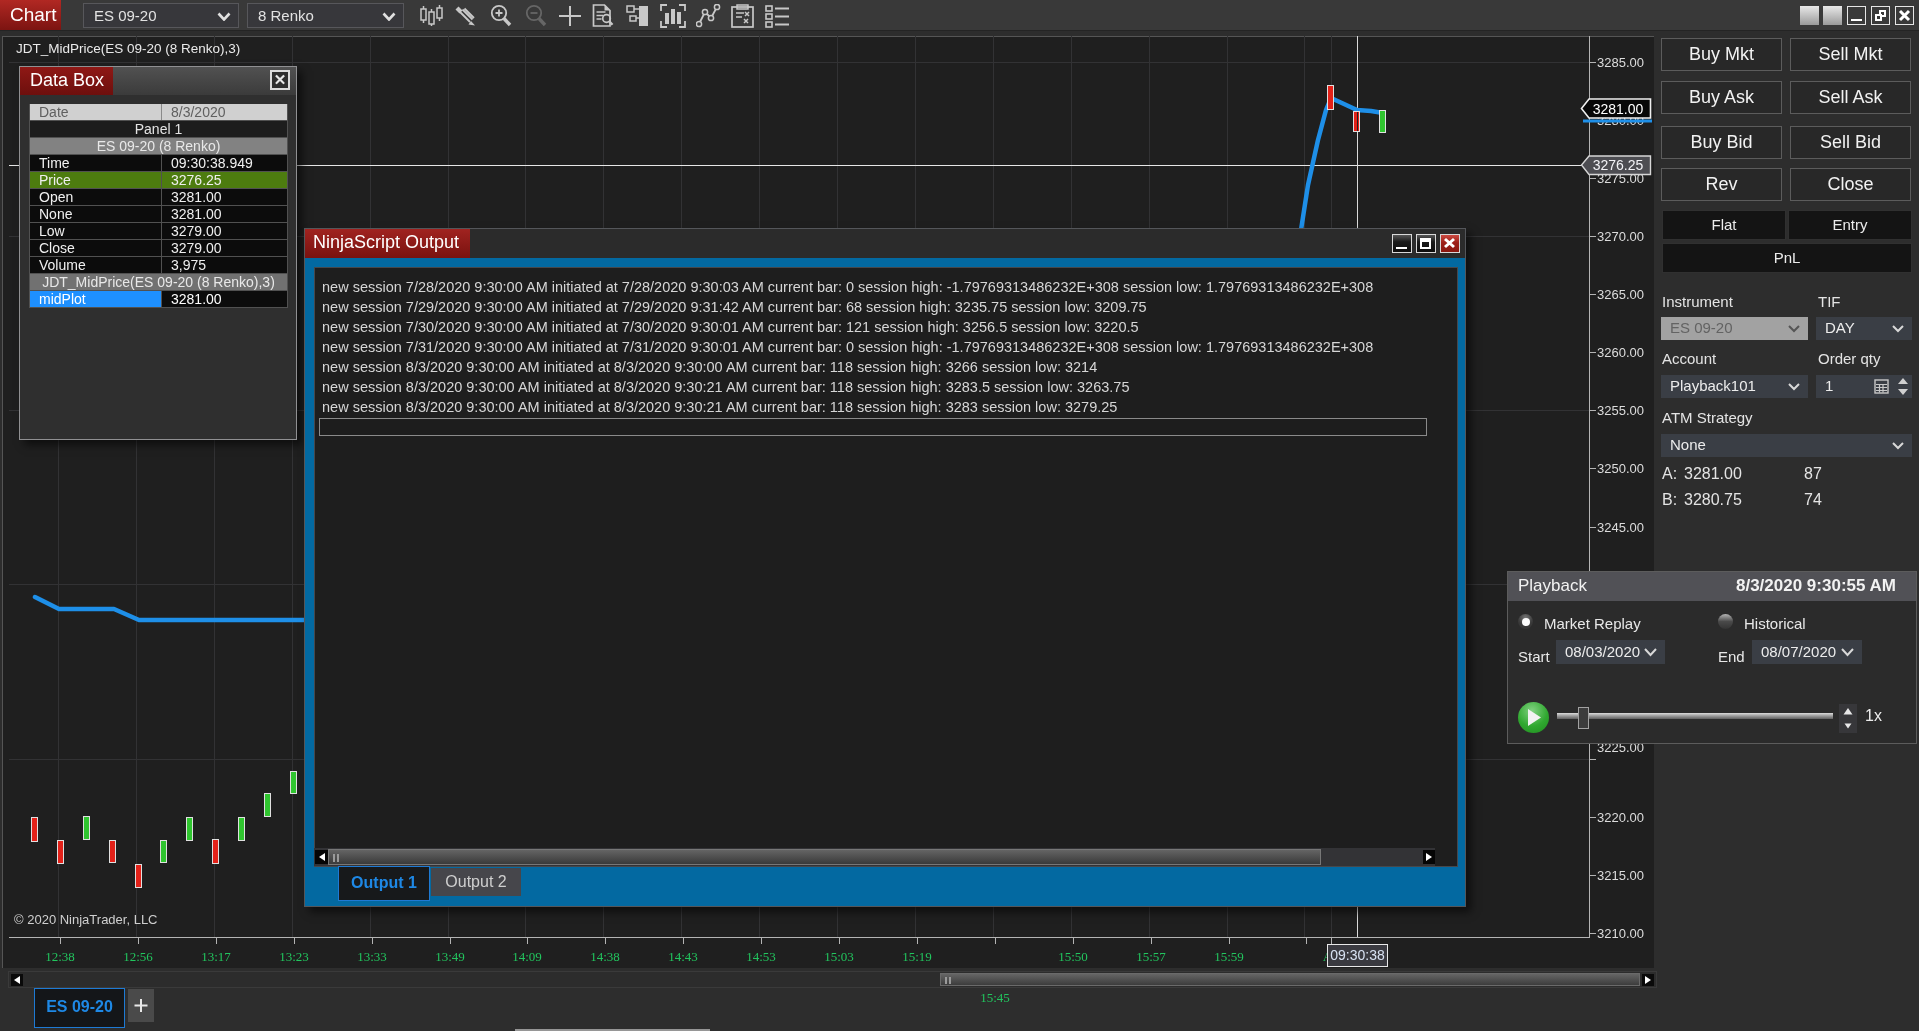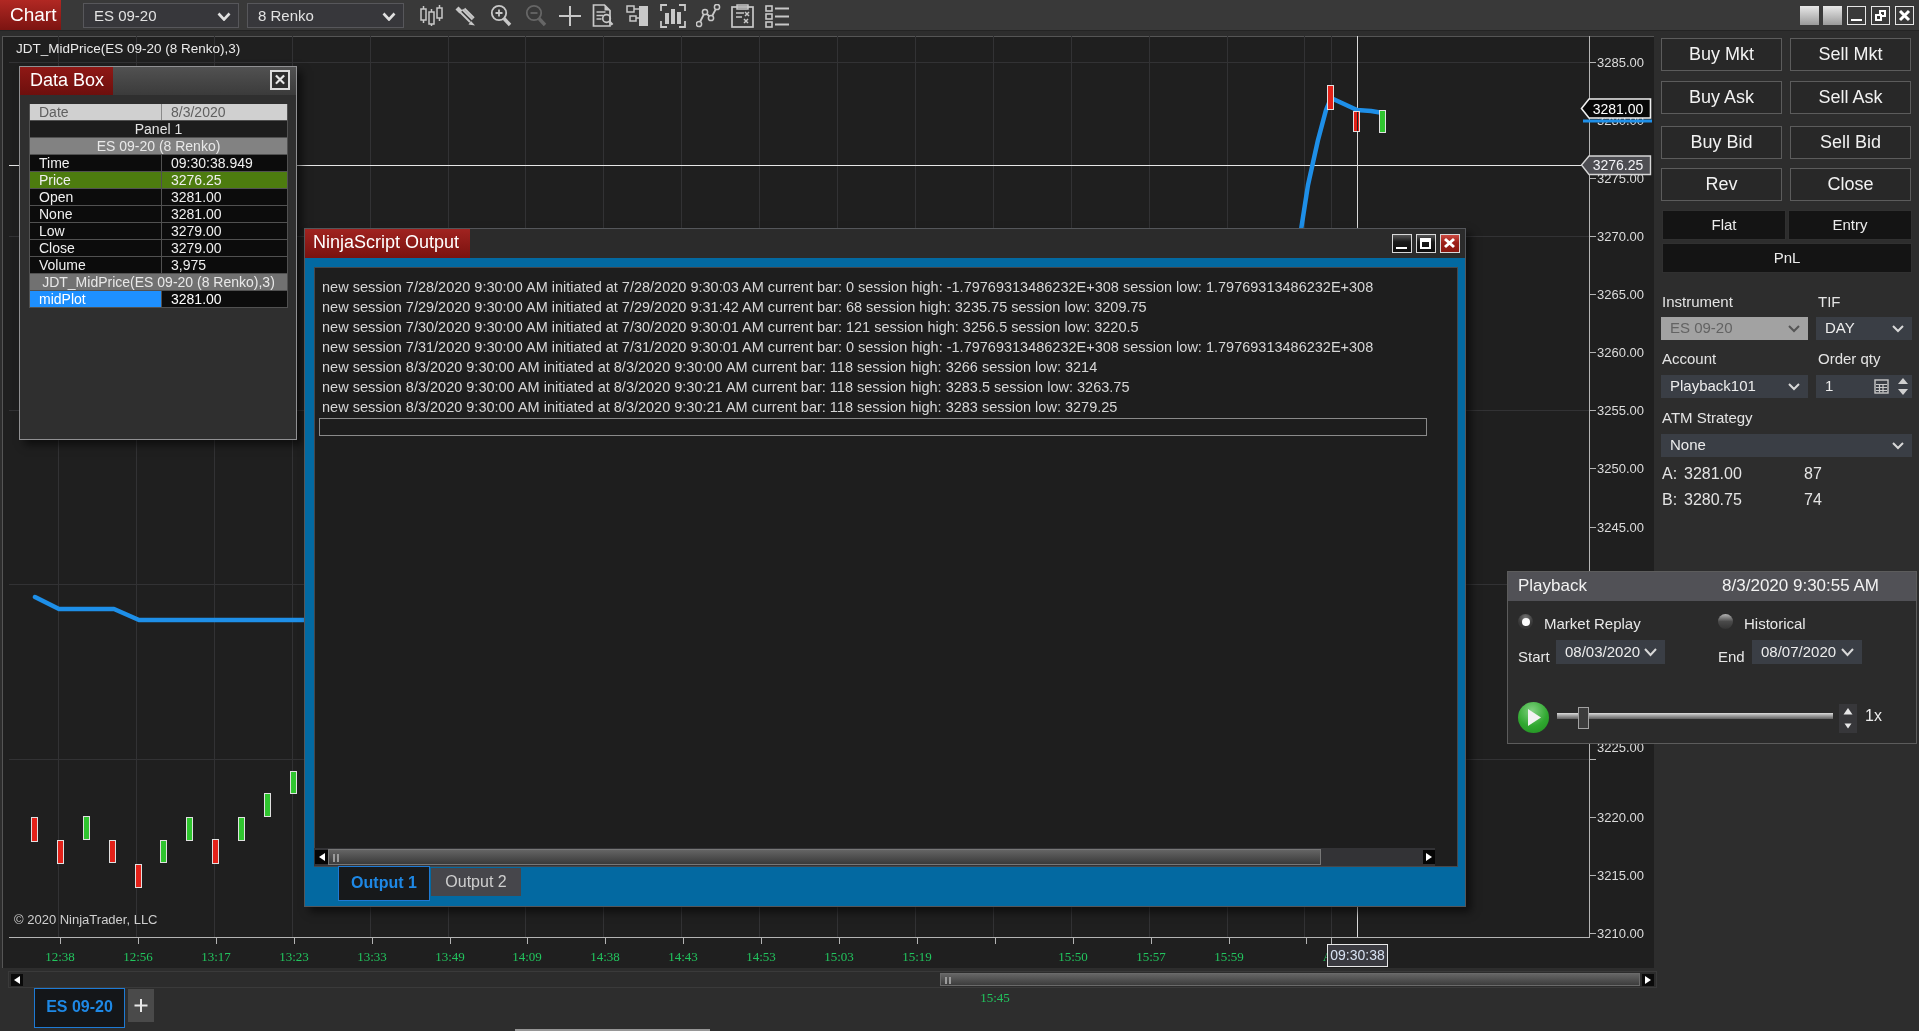--- a/index.html
+++ b/index.html
@@ -470,21 +470,21 @@
         </svg></div>
       <div class="sblab" style="left:1662px;top:465px;font-size:16px;">A:</div>
       <div class="sblab" style="left:1684px;top:465px;font-size:16px;">3281.00</div>
       <div class="sblab" style="left:1804px;top:465px;font-size:16px;">87</div>
       <div class="sblab" style="left:1662px;top:491px;font-size:16px;">B:</div>
       <div class="sblab" style="left:1684px;top:491px;font-size:16px;">3280.75</div>
       <div class="sblab" style="left:1804px;top:491px;font-size:16px;">74</div>
     </div>
 
 <div id="playback">
-  <div id="pb-title"><span style="padding-left:10px;">Playback</span><span style="position:absolute;right:37px;">8/3/2020 9:30:55 AM</span></div>
+  <div id="pb-title"><span style="padding-left:10px;">Playback</span><span style="position:absolute;right:20px;font-weight:bold;">8/3/2020 9:30:55 AM</span></div>
 
   <div class="abs" style="left:10px;top:42px;width:15px;height:15px;border-radius:50%;background:radial-gradient(circle at 50% 25%,#777 0%,#3a3a3a 55%,#303030);">
     <div style="position:absolute;left:3.5px;top:3.5px;width:8px;height:8px;border-radius:50%;background:#fdfdfd;"></div>
       </div>
   <div class="abs" style="left:36px;top:43px;color:#e8e8e8;font-size:15px;">Market Replay</div>
   <div class="abs" style="left:210px;top:42px;width:15px;height:15px;border-radius:50%;background:linear-gradient(#b5b5b5,#4a4a4a 50%,#343434);"></div>
   <div class="abs" style="left:236px;top:43px;color:#e8e8e8;font-size:15px;">Historical</div>
 
   <div class="abs" style="left:10px;top:76px;color:#e8e8e8;font-size:15px;">Start</div>
   <div class="abs" style="left:48px;top:68px;width:109px;height:24px;background:#3a3e45;color:#ececec;font-size:15px;line-height:23px;padding-left:9px;">08/03/2020

